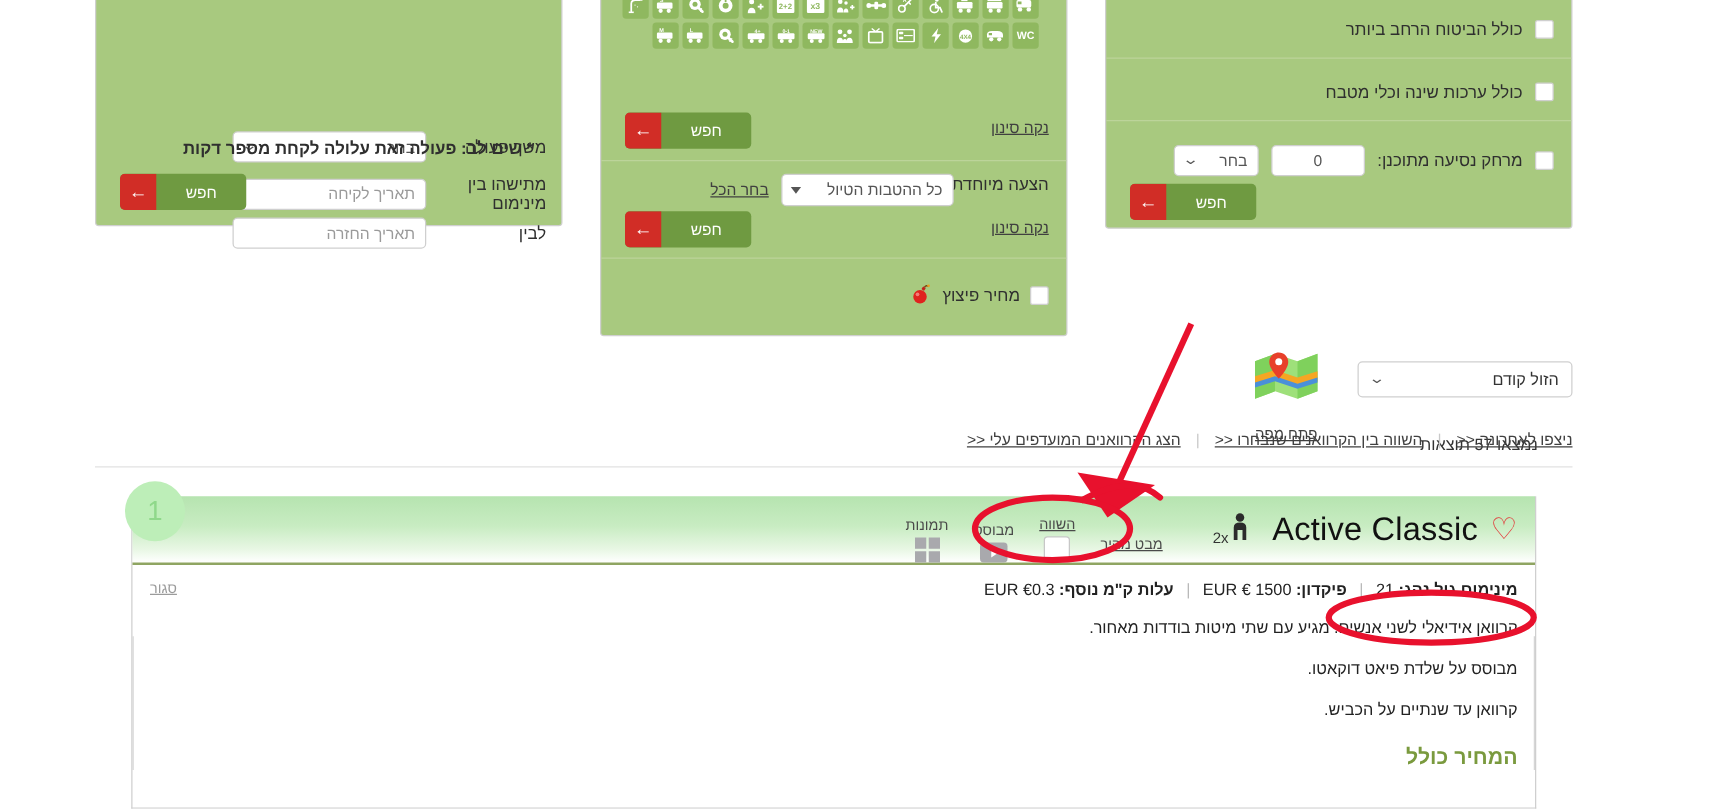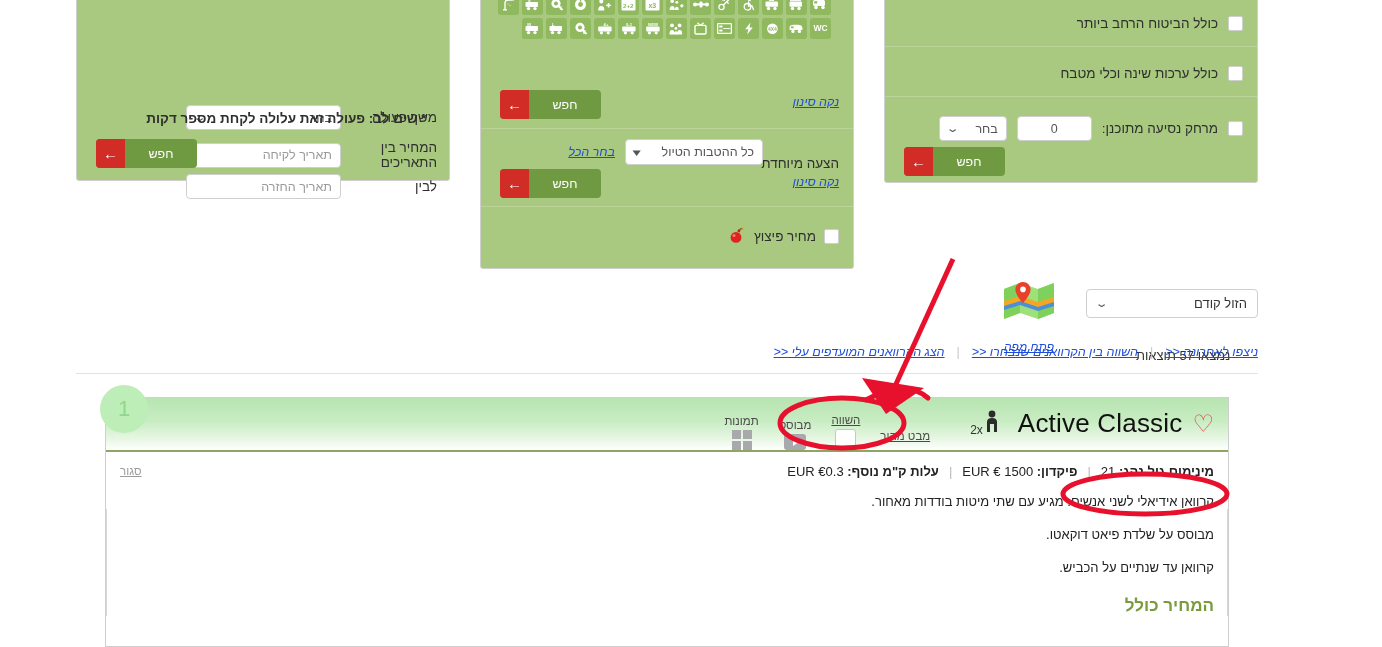--- a/index.html
+++ b/index.html
@@ -76,21 +76,21 @@
   .ico{
     width:21px;height:21px;background:#8fb85f;border-radius:3px;
     display:flex;align-items:center;justify-content:center;
     color:#fff;font-size:8px;font-weight:bold;cursor:pointer;
     box-sizing:border-box;line-height:1;overflow:hidden;
     position:relative;
   }
   .ico svg{display:block;}
 
   .link-red{
-    color:#1d4ed8;text-decoration:underline;font-size:12.5px;cursor:pointer;font-style:italic;
+    color:#404040;text-decoration:underline;font-size:12.5px;cursor:pointer;
   }
 
   
   .cb{
     width:15px;height:15px;background:#fff;border:1px solid #cfcfcf;
     border-radius:2px;box-sizing:border-box;cursor:pointer;flex:none;
   }
 
   .divider{position:absolute;left:0;right:0;height:1px;background:#bcd49a;}
 
@@ -191,21 +191,21 @@
 
   <div class="panel panel-left">
     <div class="lp-row" style="top:130px;">
       <span class="lbl">משך פעולה</span>
       <div class="field sel">
         <span>בחר</span>
         <span class="chev">⌄</span>
       </div>
     </div>
     <div class="lp-row" style="top:165px;">
-      <span class="lbl">המחיר בין התאריכים</span>
+      <span class="lbl">מתישהו בין מינימום</span>
       <div class="field">
         <span class="ph">תאריך לקיחה</span>
       </div>
     </div>
     <div class="lp-row" style="top:199px;">
       <span class="lbl">לבין</span>
       <div class="field">
         <span class="ph">תאריך החזרה</span>
       </div>
     </div>
@@ -428,21 +428,21 @@
     </div>
 
     <div style="position:absolute;right:14px;top:214px;" class="link-red">נקה סינון</div>
     <div class="btn-search" style="left:19px;top:209px;">
       <span class="bs-txt">חפש</span>
       <span class="bs-arrow">←</span>
     </div>
 
     <div class="divider" style="top:247px;"></div>
 
-    <div style="position:absolute;right:14px;top:275px;text-align:center;" class="lbl">הצעה מיוחדת</div>
+    <div style="position:absolute;right:14px;top:259px;text-align:center;" class="lbl">הצעה מיוחדת</div>
     <div class="field sel" style="position:absolute;right:90px;top:258px;width:138px;height:26px;">
       <span>כל ההטבות הטיול</span>
       <span class="chev">▾</span>
     </div>
     <div style="position:absolute;right:238px;top:264px;" class="link-red">בחר הכל</div>
     <div style="position:absolute;right:14px;top:294px;" class="link-red">נקה סינון</div>
     <div class="btn-search" style="left:19px;top:288px;">
       <span class="bs-txt">חפש</span>
       <span class="bs-arrow">←</span>
     </div>

